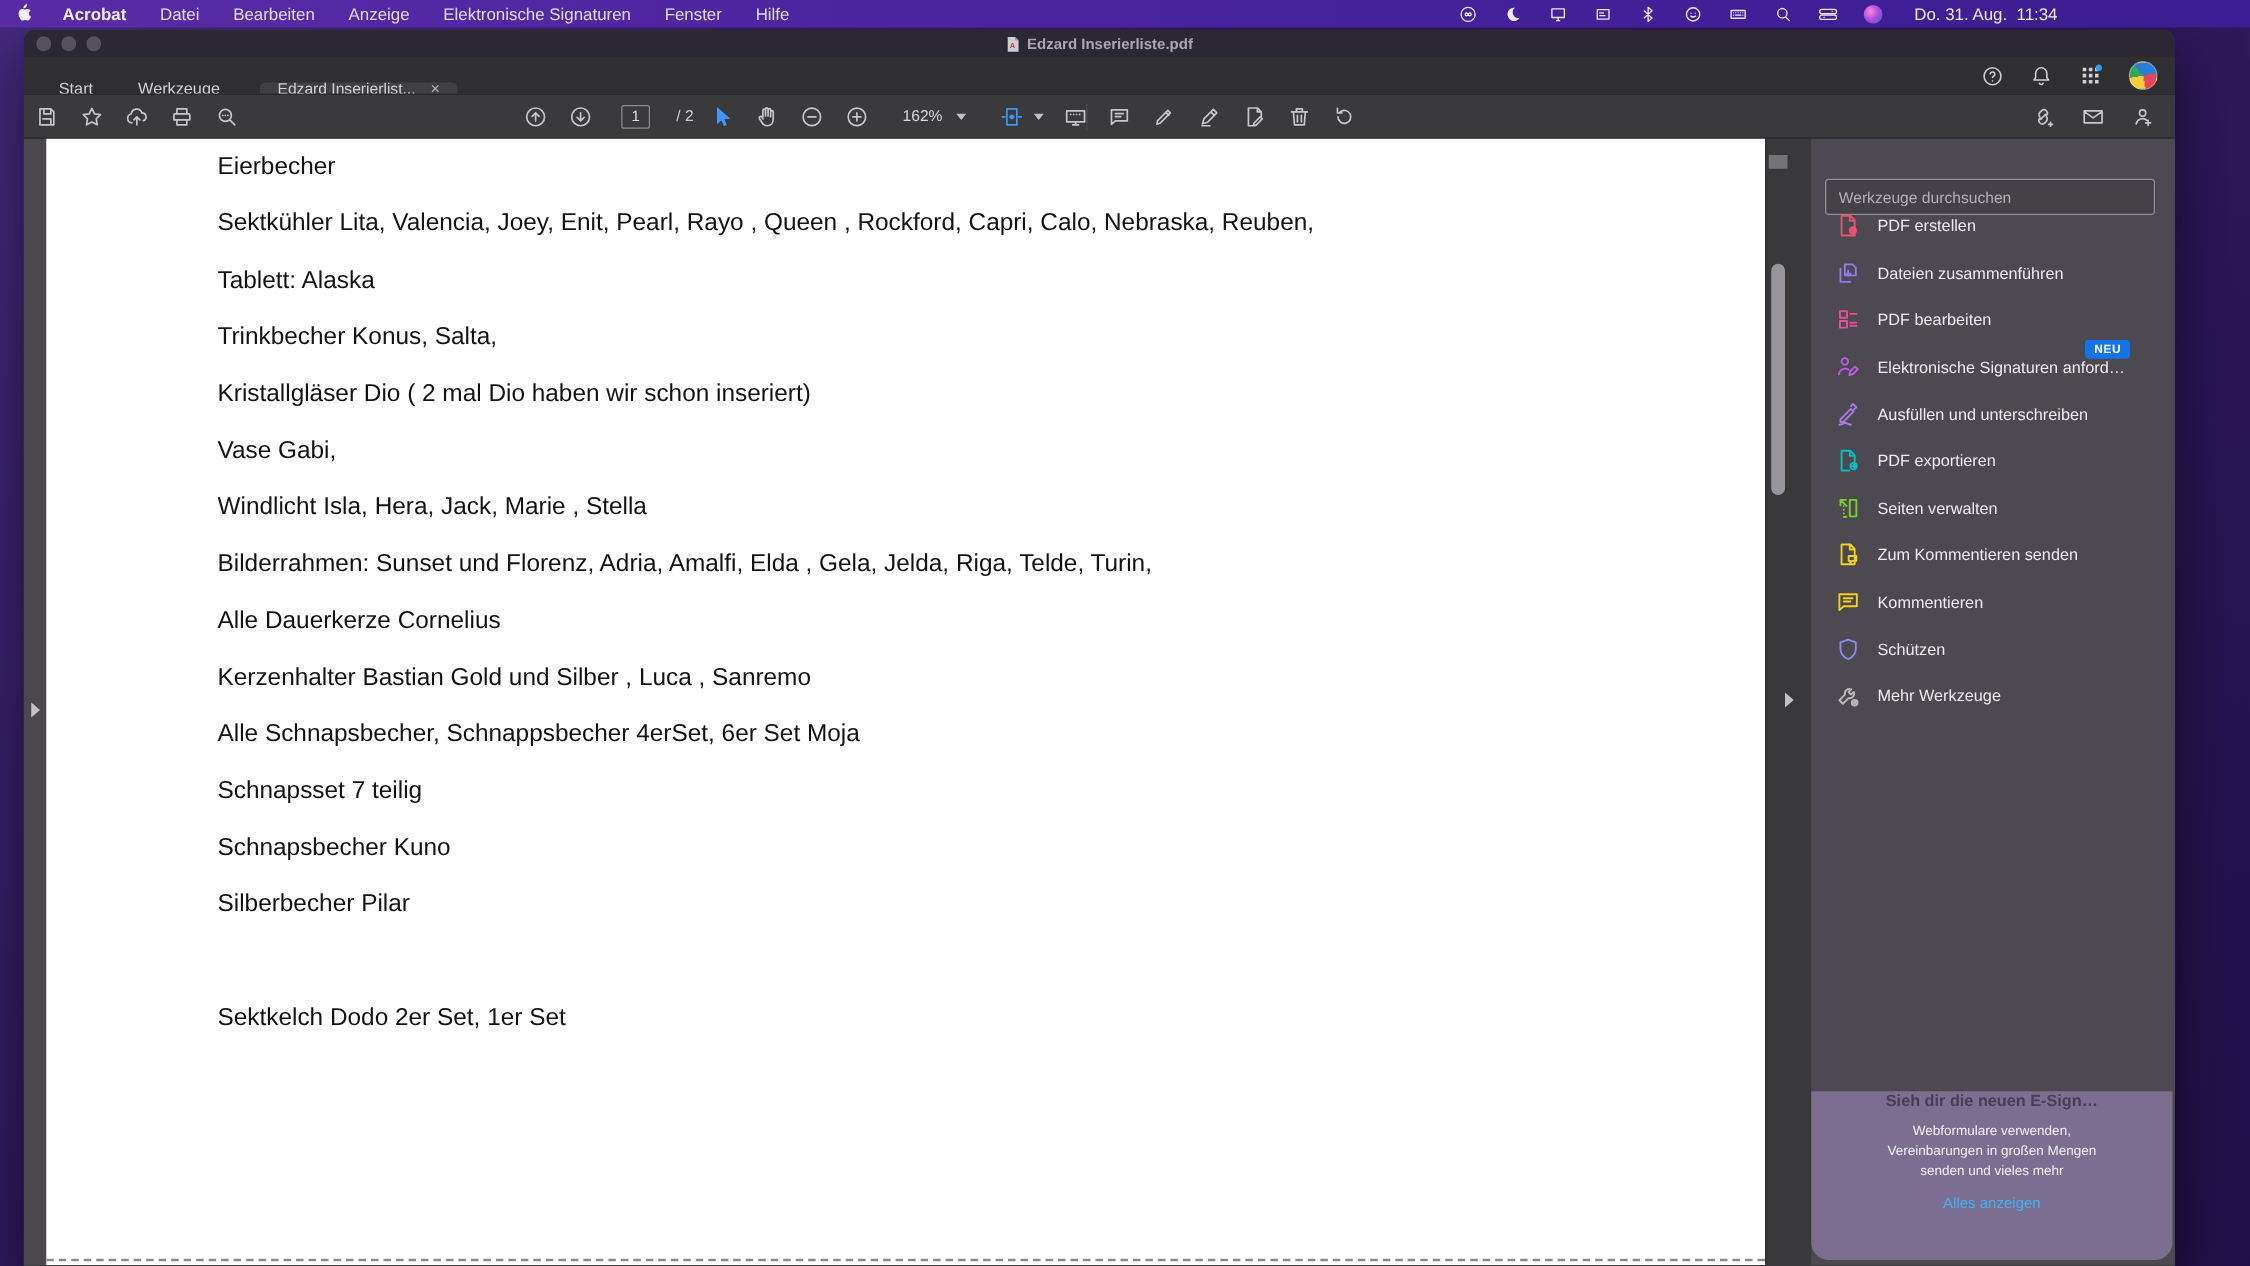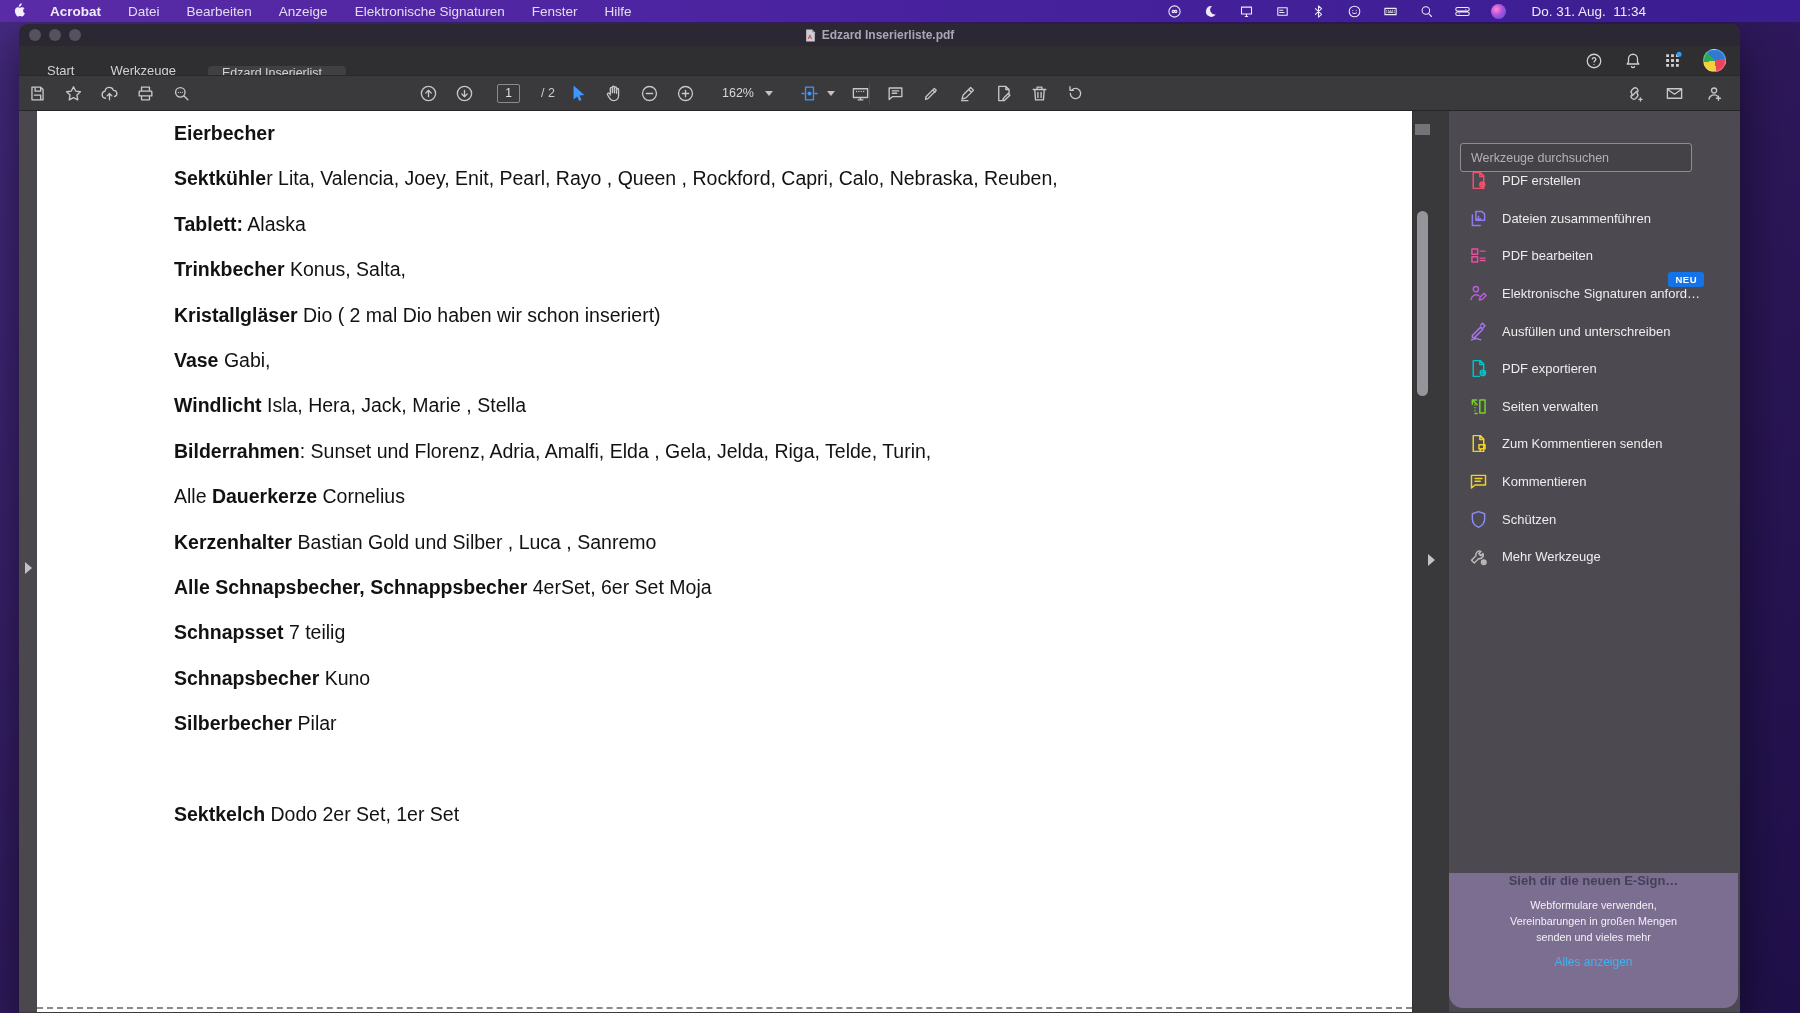--- a/index.html
+++ b/index.html
@@ -28,21 +28,21 @@
     border-radius:9px 9px 0 0; overflow:hidden; background:#3a393c;
     box-shadow:0 18px 50px rgba(0,0,0,.55);}
   .titlebar{ height:22px; background:#2b2733; position:relative;
     display:flex; align-items:center; justify-content:center;}
   .lights{ position:absolute; left:10px; top:5px; display:flex; gap:8px;}
   .light{ width:12px; height:12px; border-radius:50%; background:#56515c;}
   .wtitle{ display:flex; align-items:center; gap:6px; color:#aba7b2; font-size:12px; font-weight:700;}
   
   .tabbar{ height:29px; background:#2f2e31; display:flex; align-items:stretch; padding-left:10px;}
   .tab{ display:flex; align-items:center; padding:0 18px; color:#d2d2d2; font-size:13px; cursor:default;margin-top:20px;}
-  .tab.doc{ background:#403f42; border-radius:4px 4px 0 0; margin-left:14px; gap:12px; font-size:12.5px; padding:0 14px;flex-direction:column;}
+  .tab.doc{ background:#403f42; border-radius:4px 4px 0 0; margin-left:14px; gap:12px; font-size:12.5px; padding:0 14px;}
   .tab .x{ color:#b5b5b5; font-size:13px;}
   .tabbar-right{ margin-left:auto; display:flex; align-items:center; gap:21px; padding-right:14px;}
   .avatar{ width:23px; height:23px; border-radius:50%;
     background:conic-gradient(#2e7bd6 0deg 80deg,#e8445a 80deg 170deg,#f3cf3a 170deg 260deg,#30a85c 260deg 320deg,#2e7bd6 320deg 360deg);
     border:1px solid rgba(255,255,255,.25);}
   
   .toolbar{ height:36px; background:#3a393c; border-top:1px solid #29282b;
     border-bottom:1px solid #252427; position:relative;}
   .tg{ position:absolute; top:0; height:100%; display:flex; align-items:center; gap:17px;}
   #tg-file{ left:9px;} #tg-nav{ left:400px;} #tg-view{ left:549px;}
@@ -57,29 +57,29 @@
   .ticon{ display:flex; align-items:center; cursor:default;}
   
   .content{ position:relative; height:901px; display:flex;}
   .left-strip{ width:18px; background:#4a484c; position:relative;}
   .tri-r{ position:absolute; width:0; height:0;
     border-top:6px solid transparent; border-bottom:6px solid transparent;
     border-left:7px solid #c3c1c7;}
   .left-strip .tri-r{ left:6px; top:451px;}
   .page{ flex:0 0 1375px; background:#ffffff; position:relative; overflow:hidden;}
   .doc-lines{ padding-left:137px; padding-top:0; font-size:19.5px; color:#121212; line-height:45.4px;}
-  .doc-lines .b{ font-weight:700;}
+  .doc-lines .b{ font-weight:400;}
   .doc-dash{ position:absolute; left:0; right:0; bottom:3px; border-top:2px dashed #8a8a8a;}
   .gutter{ width:36px; background:#39383b; position:relative; border-left:1px solid #2f2e31;}
   .thumb{ position:absolute; left:4px; top:100px; width:11px; height:185px; background:#97959b; border-radius:6px;}
   .gmark{ position:absolute; left:2px; top:13px; width:15px; height:11px; background:#75737a;}
   .gutter .tri-r{ left:15px; top:443px;}
   
   .sidebar{ width:292px; background:#4c4950; position:relative; border-left:1px solid #39383b;}
-  .tool-search{ position:absolute; left:11px; top:32px; width:232px; height:29px;
+  .tool-search{ position:absolute; left:11px; top:32px; width:264px; height:29px;
     background:rgba(0,0,0,.10); border:1px solid #8f8d93; border-radius:3px;
     color:#c9c7cd; font-size:12.5px; padding:0 10px; outline:none; font-family:"Liberation Sans",sans-serif;}
   .tool-search::placeholder{ color:#b2b0b6;}
   .tool-list{ position:absolute; left:0; top:51px; width:100%;}
   .trow{ height:37.6px; display:flex; align-items:center; padding-left:19px; position:relative; cursor:default;}
   .trow .lbl{ margin-left:13px; color:#ededed; font-size:13px;}
   .badge{ position:absolute; right:36px; top:-3px; background:#1473e6; color:#fff;
     font-size:9.5px; font-weight:700; letter-spacing:.5px; padding:2px 7px; border-radius:3px;}
   .promo{ position:absolute; left:0; top:762px; width:289px; height:135px;
     background:#7b6e91; border-radius:0 0 14px 14px; text-align:center; }

